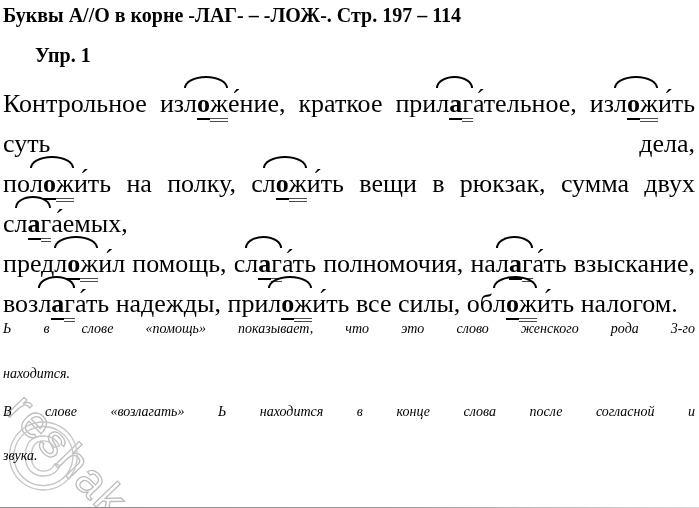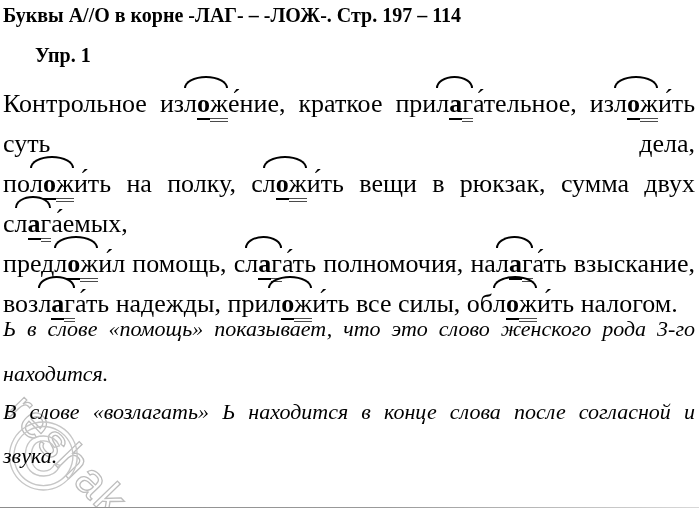--- a/index.html
+++ b/index.html
@@ -35,21 +35,21 @@
     height: 10px;
     border: 2px solid #000;
     border-bottom: none;
     border-radius: 50% 50% 0 0 / 100% 100% 0 0;
   }
   .rl { display: inline-block; line-height: 1.06; }
   .rv { font-weight: bold; border-bottom: 2.5px solid #000; }
   .rc { border-bottom: 4px double #4a4a4a; }
   .ans {
     left: 3px; right: 4px;
-    font-style: italic; font-size: 22px;
+    font-style: italic; font-size: 14px;
   }
   .ans-1 { top: 306px; line-height: 45px; }
   .ans-2 { top: 390px; line-height: 44px; }
   .wm-text {
     position: absolute; z-index: 0;
     left: 16px; top: 374px;
     font-family: "Liberation Sans", sans-serif;
     font-size: 46px; letter-spacing: 2px;
     transform: rotate(46deg);
     transform-origin: 0 50%;

